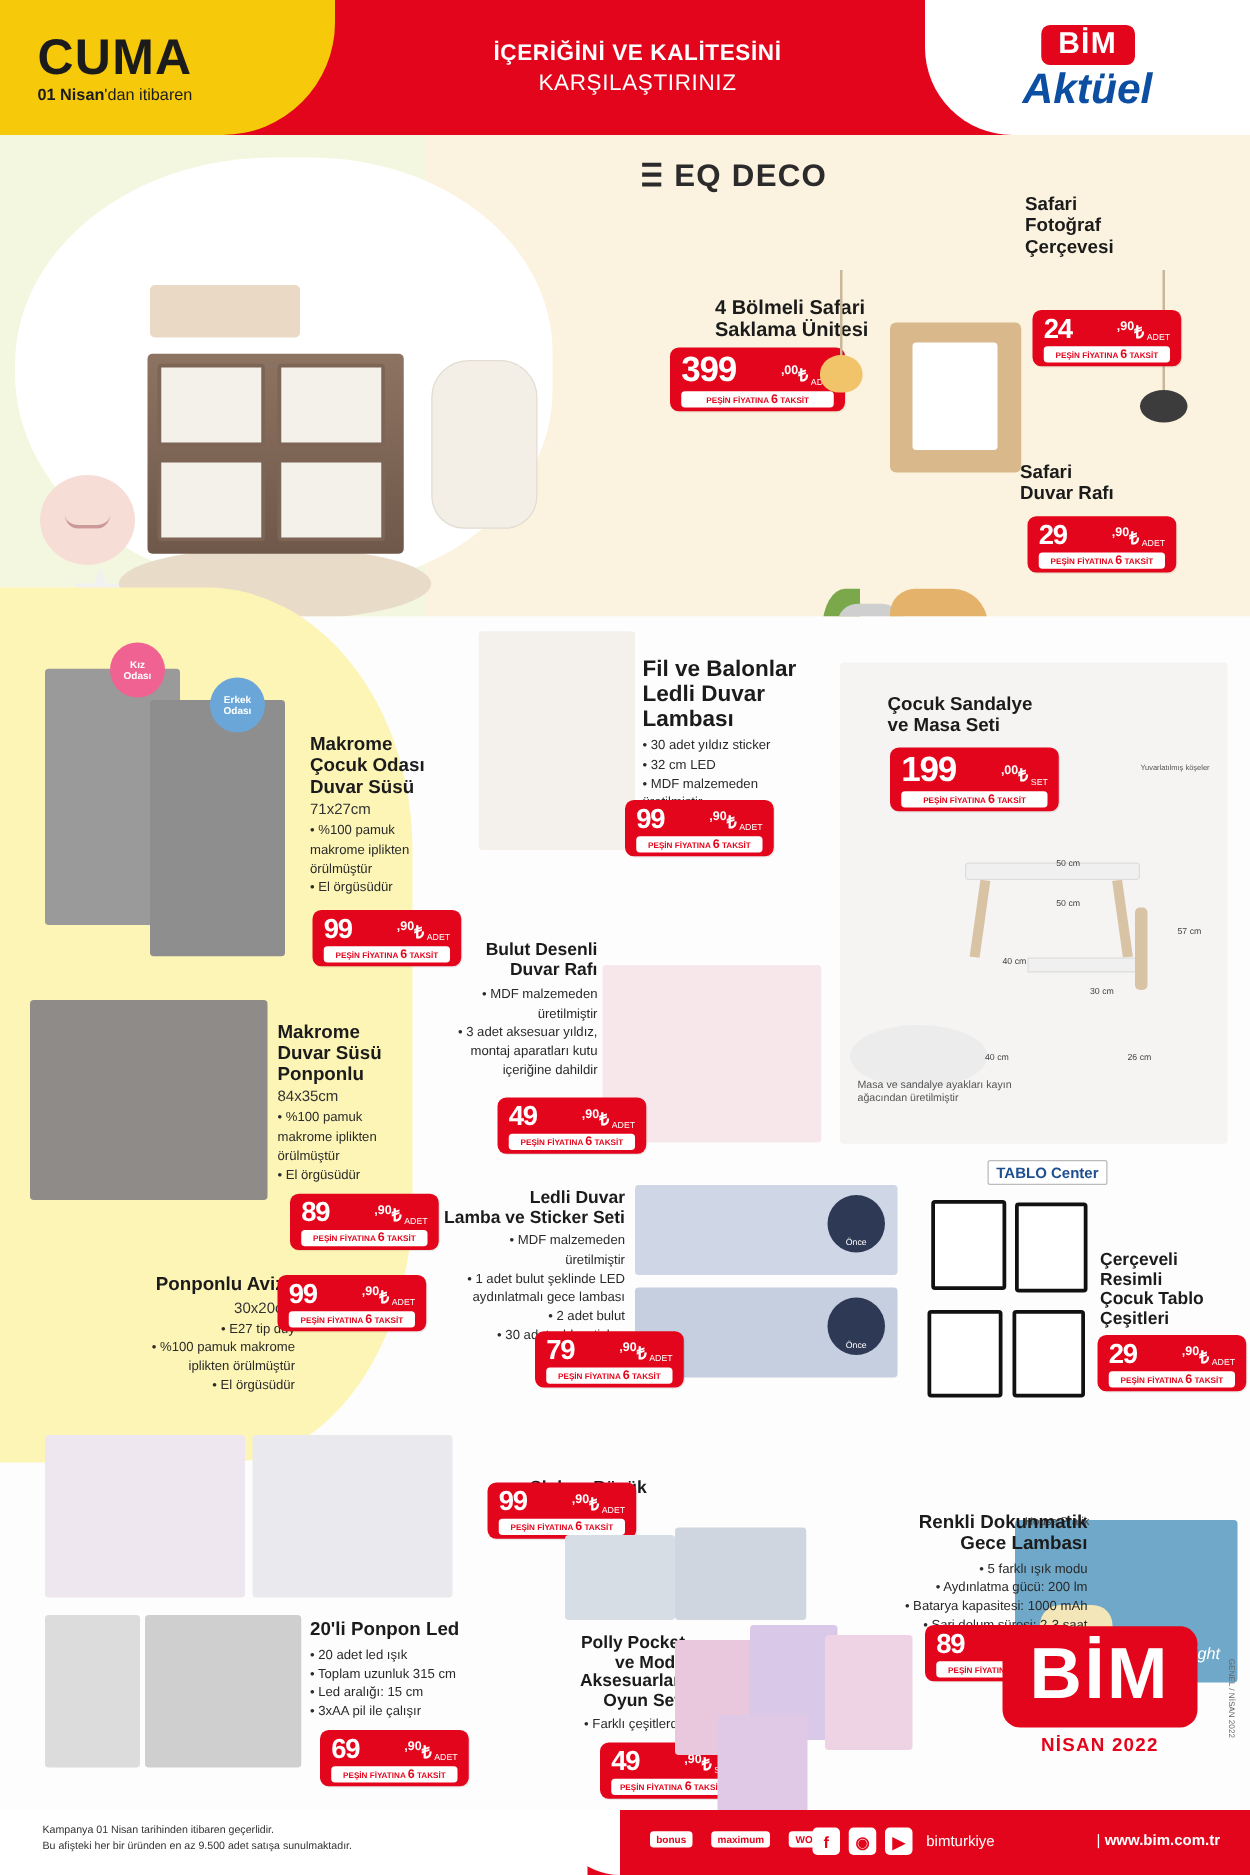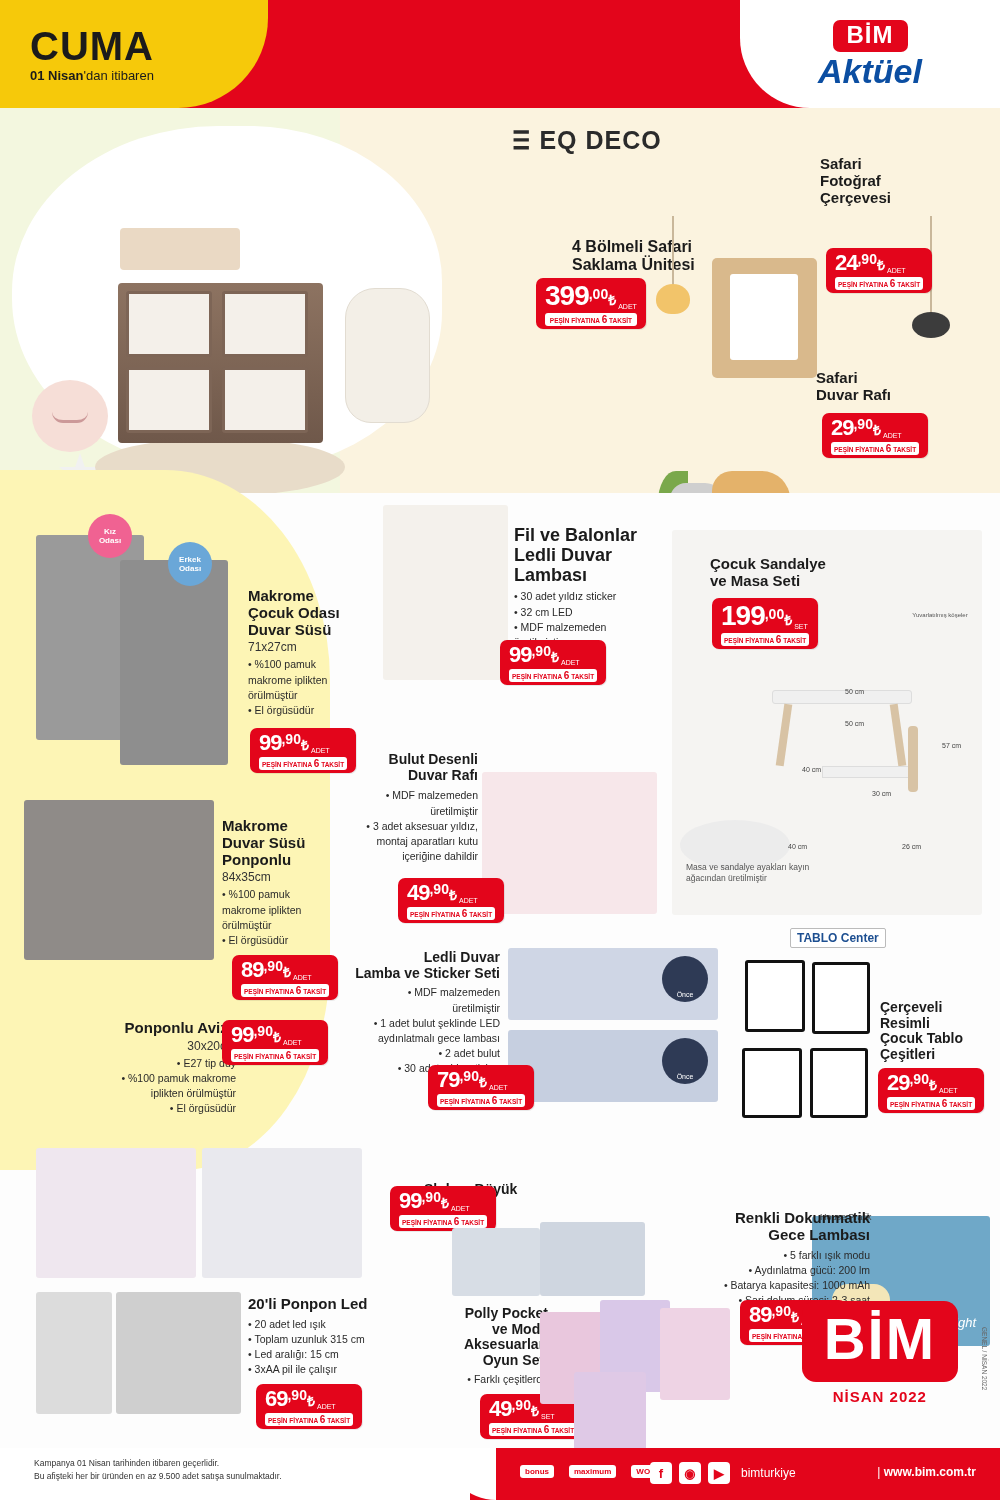--- a/index.html
+++ b/index.html
@@ -77,21 +77,21 @@
   
   .yellowblob { position: absolute; left: 0; top: 470px; width: 330px; height: 700px; background: #fdf5b5; border-radius: 0 50% 45% 0 / 0 30% 30% 0; }
 
   
   .price {
     position: absolute; background: #e3051b; color: #fff; border-radius: 7px;
     padding: 4px 9px 3px; text-align: left; box-shadow: 1px 1px 0 rgba(0,0,0,.08);
     line-height: 1;
   }
   .price .big { font-size: 28px; font-weight: bold; letter-spacing: -1px; }
-  .price .cents { font-size: 14px; font-weight: bold; vertical-align: super; }
+  .price .cents { font-size: 10px; font-weight: bold; vertical-align: super; margin-left: 36px; }
   .price .lira { font-size: 14px; font-weight: bold; }
   .price .unit { font-size: 7px; display: inline-block; vertical-align: bottom; margin-left: 2px; }
   .taksit {
     background: #fff; color: #e3051b; border-radius: 3px; font-size: 6.5px; font-weight: bold;
     padding: 1.5px 3px; margin-top: 3px; text-align: center; white-space: nowrap;
   }
   .taksit .n { font-size: 10px; }
   .price.small .big { font-size: 22px; }
 
   
@@ -140,20 +140,22 @@
   <div class="header">
     <div class="hdr-yellow">
       <div class="hdr-cuma">
         <div class="c1">CUMA</div>
         <div class="c2">
           <b>01 Nisan</b><span>'dan itibaren</span>
         </div>
       </div>
     </div>
     <div class="hdr-center">
+      <div class="l1">İÇERİĞİNİ VE KALİTESİNİ</div>
+      <div class="l2">KARŞILAŞTIRINIZ</div>
     </div>
     <div class="hdr-white">
       <div class="bim-logo-sm">BİM</div>
       <div class="aktuel">Aktüel</div>
     </div>
   </div>
 
   <div class="hero">
     <div class="hero-bgleft"></div>
     <div class="eq-deco"><span class="eq-mark">☰</span><span>EQ DECO</span></div>

